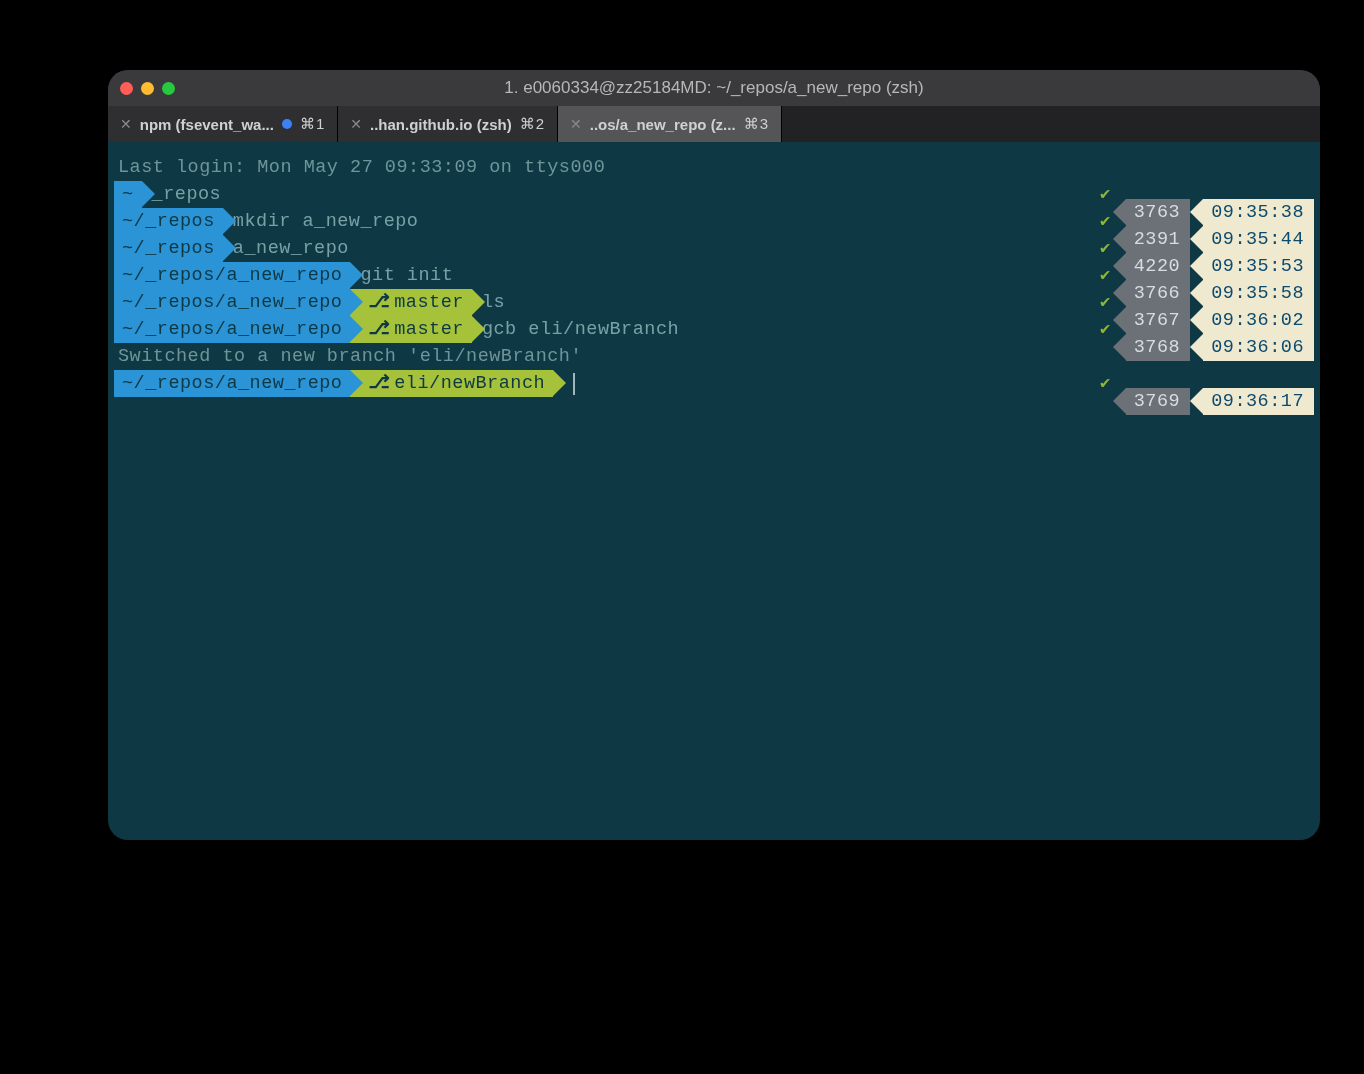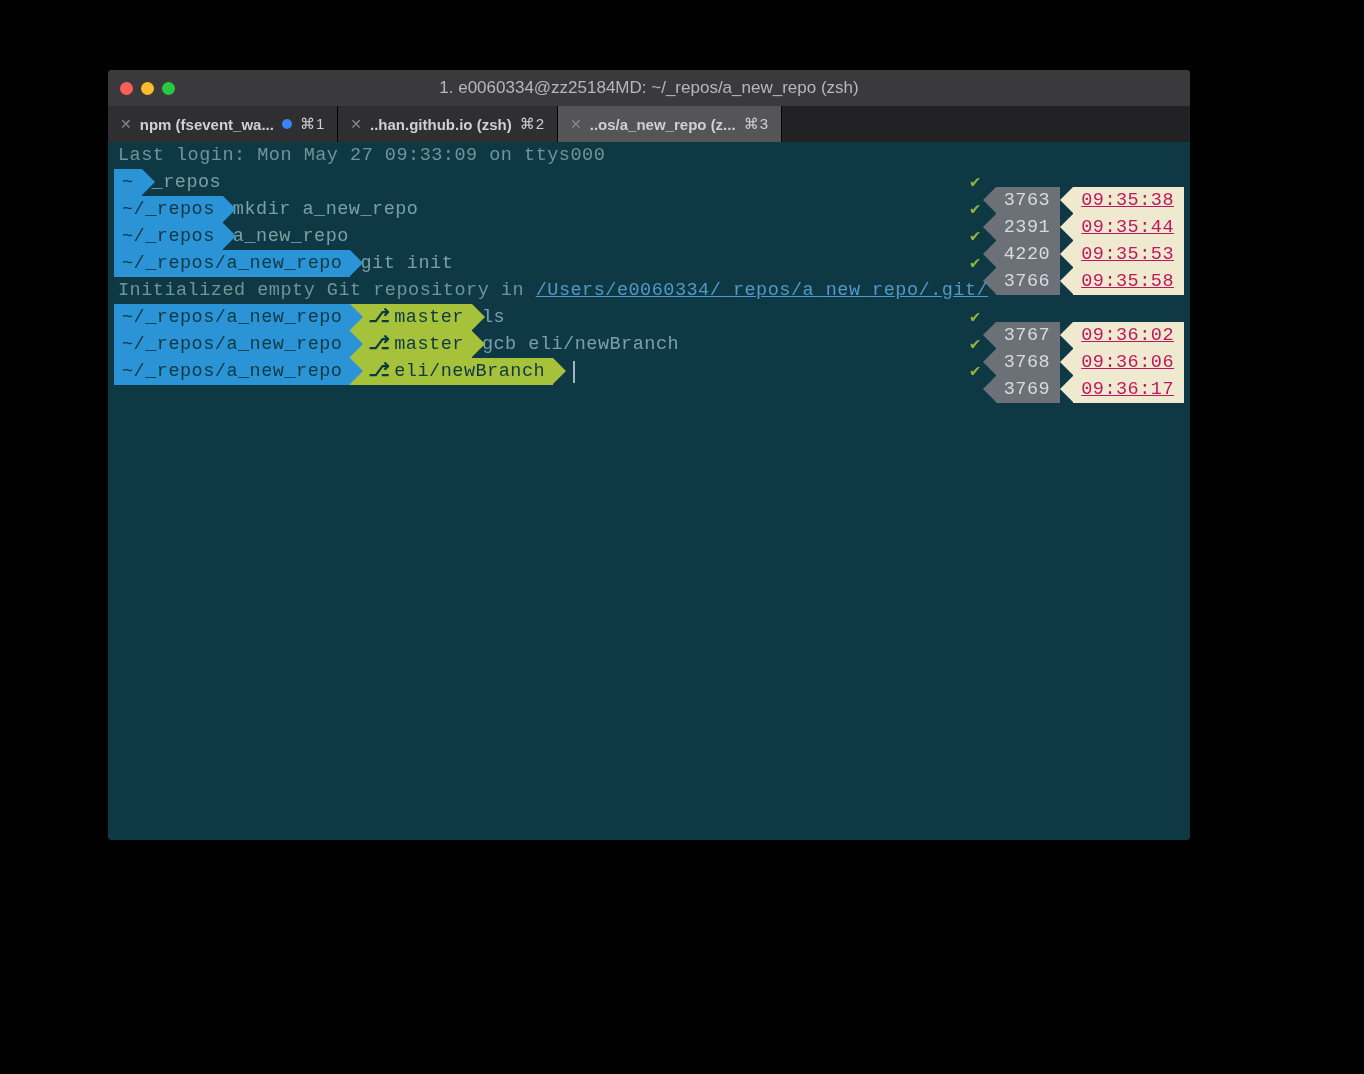--- a/index.html
+++ b/index.html
@@ -1,24 +1,24 @@
 <!DOCTYPE html>
 <html><head>
 <meta charset="utf-8">
 <style>
   * { box-sizing: border-box; margin: 0; padding: 0; }
   html, body { width: 1364px; height: 1074px; background: #000; font-family: Menlo, Monaco, "Courier New", monospace; }
   .window {
     position: absolute;
     left: 108px;
     top: 70px;
-    width: 1082px;
+    width: 1212px;
     height: 770px;
     background: #0e3944;
-    border-radius: 4px;
+    border-radius: 20px;
     overflow: hidden;
     box-shadow: 0 20px 50px rgba(0,0,0,0.6);
   }
   .titlebar {
     height: 36px;
     background: #3a3a3c;
     display: flex;
     align-items: center;
     padding: 0 12px;
     position: relative;
@@ -55,21 +55,21 @@
     white-space: nowrap;
     min-width: 0;
   }
   .tab.inactive { background: #2f2f31; }
   .tab.active { background: #555557; }
   .tab .x { color: #8a8a8c; font-size: 14px; }
   .tab .dot { width: 10px; height: 10px; border-radius: 50%; background: #3b82f6; display: inline-block; }
   .tab .shortcut { letter-spacing: 1px; }
   .tab .label { overflow: hidden; text-overflow: ellipsis; font-weight: bold; }
   .term {
-    padding: 0 6px;
+    padding: 12px 6px;
     font-size: 18.5px;
     line-height: 27px;
     color: #7aa0a6;
     letter-spacing: 0.5px;
   }
   .row {
     display: flex;
     align-items: center;
     height: 27px;
     position: relative;
@@ -125,21 +125,21 @@
     position: absolute;
     left: -13px;
     top: 0;
     width: 0; height: 0;
     border-top: 13.5px solid transparent;
     border-bottom: 13.5px solid transparent;
   }
   .check { color: #8fb637; margin-right: 2px; font-size: 17px; }
   .rseg-grey { background: #6c7178; color: #d8dbe0; }
   .rseg-grey::before { border-right: 13px solid #6c7178; }
-  .rseg-cream { background: #efe9cf; color: #be185d; text-decoration: underline; }
+  .rseg-cream { background: #efe9cf; color: #0c4a6e; }
   .rseg-cream::before { border-right: 13px solid #efe9cf; }
   .plain-output { color: #7aa0a6; padding-left: 4px; white-space: pre; }
   .cursor {
     display: inline-block;
     width: 2px;
     height: 22px;
     background: #9fb6bb;
     margin-left: 20px;
     vertical-align: middle;
   }
@@ -213,23 +213,20 @@
     <div class="row">
       <span class="seg seg-blue">~/_repos/a_new_repo</span>
       <span class="cmd">git init</span>
       <div class="right">
         <span class="check">✔</span>
         <span class="rseg rseg-grey">3766</span>
         <span class="rseg rseg-cream">09:35:58</span>
       </div>
     </div>
 
-    <div class="row text-line">
-      <span>Initialized empty Git repository in </span><span class="link">/Users/e0060334/_repos/a_new_repo/.git/</span>
-    </div>
 
     <div class="row">
       <span class="seg seg-blue">~/_repos/a_new_repo</span>
       <span class="seg seg-green">
           <span class="branch-icon">⎇</span>
           <span>master</span>
         </span>
       <span class="cmd">ls</span>
       <div class="right">
         <span class="check">✔</span>
@@ -246,20 +243,21 @@
           <span>master</span>
         </span>
       <span class="cmd">gcb eli/newBranch</span>
       <div class="right">
         <span class="check">✔</span>
         <span class="rseg rseg-grey">3768</span>
         <span class="rseg rseg-cream">09:36:06</span>
       </div>
     </div>
 
+    <div class="row text-line">Switched to a new branch 'eli/newBranch'</div>
 
     <div class="row">
       <span class="seg seg-blue">~/_repos/a_new_repo</span>
       <span class="seg seg-green">
           <span class="branch-icon">⎇</span>
           <span>eli/newBranch</span>
         </span>
       <span class="cursor"></span>
       <div class="right">
         <span class="check">✔</span>

